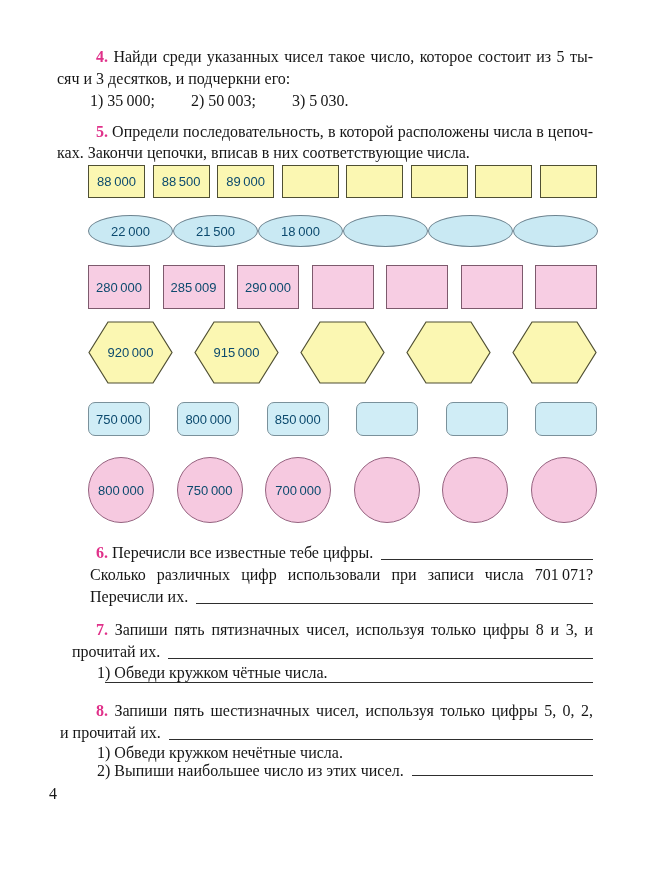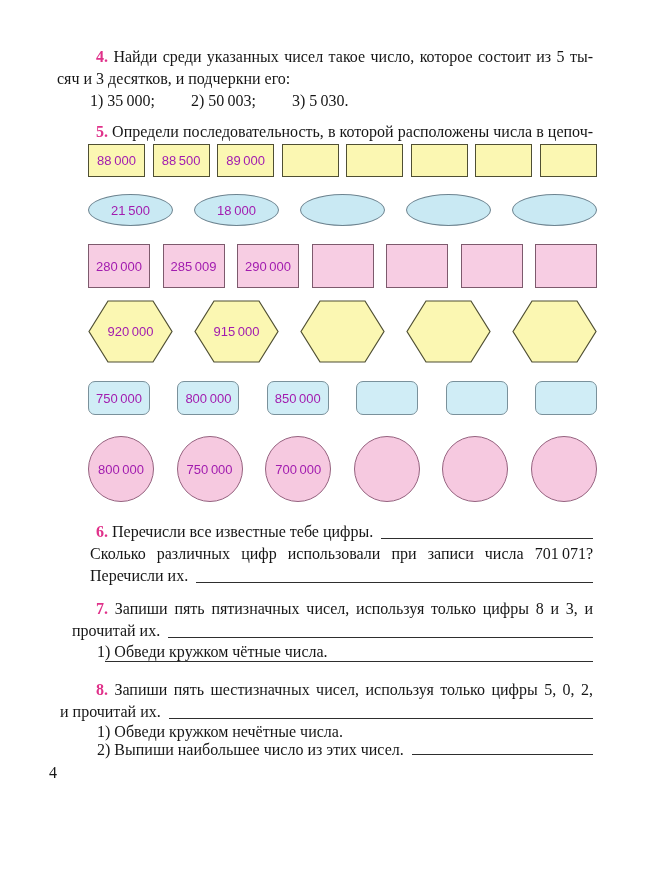--- a/index.html
+++ b/index.html
@@ -16,21 +16,21 @@
   .just{text-align:justify;text-align-last:justify;}
   .ind{padding-left:39px;}
   .tnum{color:#e0318a;font-weight:bold;}
   .flexline{display:flex;}
   .uline{flex:1;border-bottom:1.2px solid #2e2e2e;align-self:flex-end;margin:0 0 4px 8px;}
   .opts{display:flex;gap:36px;margin-left:33px;font-size:16px;line-height:22px;margin-top:0;}
   
   .chains{width:509px;margin:2px 0 0 31px;}
   .chain-row{display:flex;justify-content:space-between;align-items:center;}
   .cell{display:flex;align-items:center;justify-content:center;box-sizing:border-box;
-        font-family:"Liberation Sans", sans-serif;font-size:13px;color:#a21caf;flex:0 0 auto;}
+        font-family:"Liberation Sans", sans-serif;font-size:13px;color:#0c4a6e;flex:0 0 auto;}
   .r1{margin-bottom:17px;} .r2{margin-bottom:18px;} .r3{margin-bottom:12px;}
   .r4{margin-bottom:18px;} .r5{margin-bottom:21px;} .r6{margin-bottom:0;}
   .rect-y{width:57px;height:33px;background:#fbf7b2;border:1px solid #4f4f33;}
   .ell-b{width:85px;height:32px;background:#c9e9f3;border:1px solid #6e8490;border-radius:50%;}
   .rect-p{width:62px;height:44px;background:#f7cde3;border:1px solid #7d5a6d;}
   .hexwrap{position:relative;width:85px;height:63px;}
   .hexwrap svg{position:absolute;inset:0;width:100%;height:100%;}
   .hexwrap svg polygon{fill:#fbf7b2;stroke:#4f4f33;stroke-width:1.2;}
   .hexwrap .cellv{position:relative;}
   .rr-b{width:62px;height:34px;background:#d0edf6;border:1px solid #7a919b;border-radius:7px;}
@@ -58,20 +58,21 @@
       <div class="tline">сяч и 3 десятков, и подчеркни его:</div>
       <div class="opts">
         <span>1) 35 000;</span>
         <span>2) 50 003;</span>
         <span>3) 5 030.</span>
       </div>
     </section>
 
     <section class="t5">
       <div class="tline just ind"><span class="tnum">5.</span> <span>Определи последовательность, в которой расположены числа в цепоч-</span></div>
+      <div class="tline">ках. Закончи цепочки, вписав в них соответствующие числа.</div>
     </section>
 
     <div class="chains">
 
       <div class="chain-row r1">
         <div class="cell rect-y">
             <span class="cellv">88 000</span>
           </div>
         <div class="cell rect-y">
             <span class="cellv">88 500</span>
@@ -90,20 +91,23 @@
           </div>
         <div class="cell rect-y">
             <span class="cellv"></span>
           </div>
         <div class="cell rect-y">
             <span class="cellv"></span>
           </div>
       </div>
 
       <div class="chain-row r2">
+        <div class="cell ell-b">
+            <span class="cellv">22 000</span>
+          </div>
         <div class="cell ell-b">
             <span class="cellv">21 500</span>
           </div>
         <div class="cell ell-b">
             <span class="cellv">18 000</span>
           </div>
         <div class="cell ell-b">
             <span class="cellv"></span>
           </div>
         <div class="cell ell-b">

